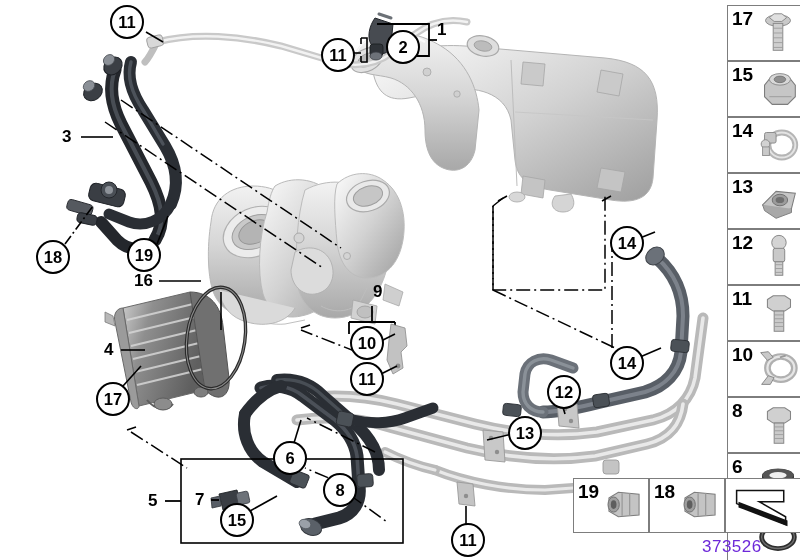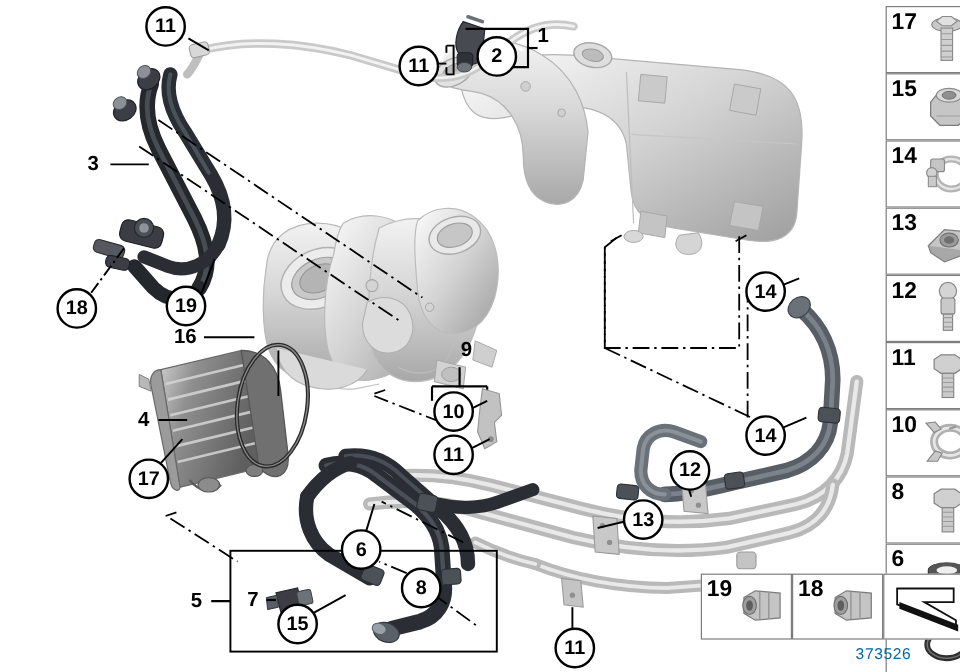--- a/index.html
+++ b/index.html
@@ -1,29 +1,29 @@
 <!DOCTYPE html>
 <html><head>
 <meta charset="utf-8">
 <style>
   html,body{margin:0;padding:0;background:#ffffff;}
   body{width:800px;height:560px;position:relative;overflow:hidden;
        font-family:"Liberation Sans","DejaVu Sans",sans-serif;color:#000;}
-  #stage{position:absolute;left:16px;top:0;width:640px;height:560px;}
+  #stage{position:absolute;left:5px;top:0;width:640px;height:560px;}
   svg#art{position:absolute;left:0;top:0;width:800px;height:560px;}
   .callout{position:absolute;border:2.5px solid #000;background:#fff;border-radius:50%;
            display:flex;align-items:center;justify-content:center;font-weight:bold;
            line-height:1;z-index:40;}
   .callout.sz{width:30px;height:30px;font-size:16.5px;}
   .plainnum{position:absolute;font-weight:bold;font-size:17px;line-height:1;z-index:40;}
   .sidebar{position:absolute;z-index:30;}
   .sbox{position:absolute;border:1px solid #7d7d7d;background:#fff;box-sizing:border-box;}
   .sbox .num{position:absolute;left:4px;top:3px;font-weight:bold;font-size:19px;line-height:1;}
   .sbox .gfx{position:absolute;right:2px;top:2px;bottom:2px;width:44px;}
-  .partno{position:absolute;font-size:13px;letter-spacing:.5px;z-index:40;color:#0369a1;}
+  .partno{position:absolute;font-size:17px;letter-spacing:.5px;z-index:40;color:#6d28d9;}
   .gfx svg{width:100%;height:100%;display:block;}
 </style>
 </head>
 <body>
 
 <div id="stage">
 
 <svg id="art" viewBox="0 0 800 560">
   <defs>
     <linearGradient id="gLight" x1="0" y1="0" x2="0" y2="1">

